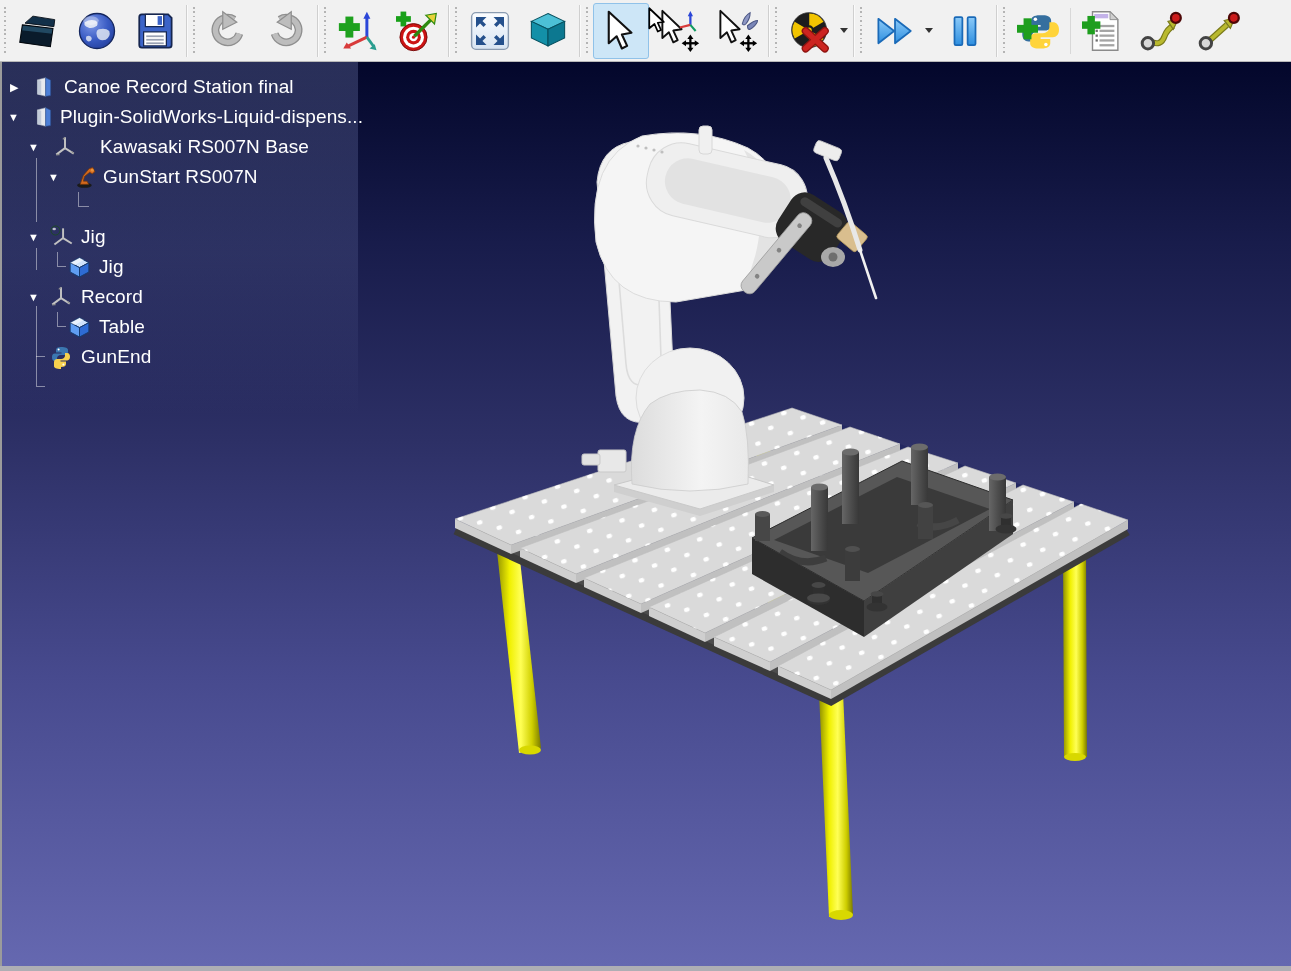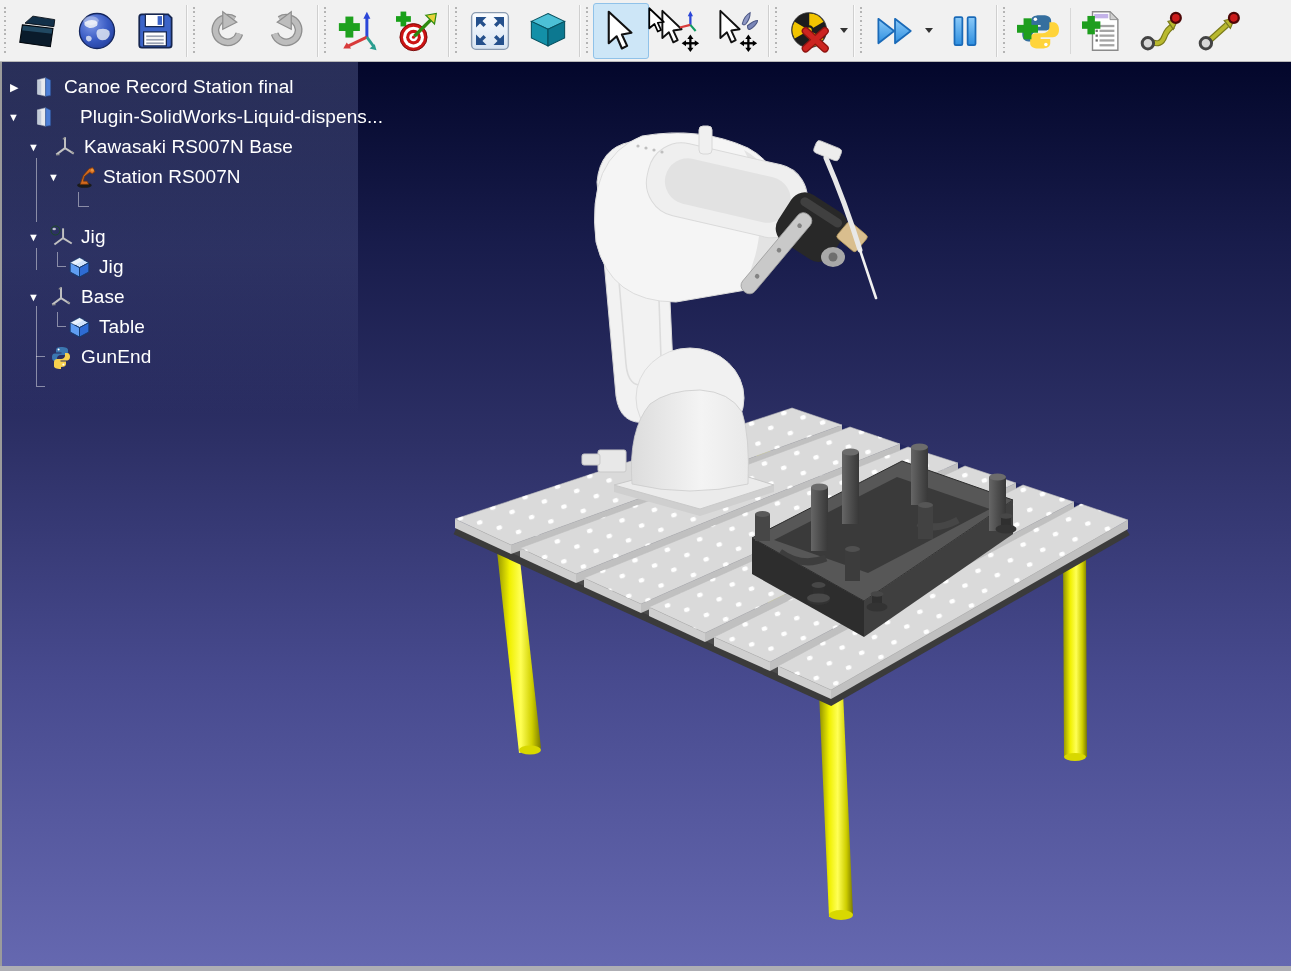--- a/index.html
+++ b/index.html
@@ -552,48 +552,48 @@
         <span class="tlabel" style="left:64px">Canoe Record Station final</span>
       </div>
 
       <div class="trow" style="top:40px">
         <span class="twisty" style="left:8px">▼</span>
         <svg class="ticon" style="left:33px" width="22" height="22" viewBox="0 0 20 20">
           <path d="M4,3.5 L11.5,1.5 L11.5,18.5 L4,16.5 Z" fill="#e8eaee" stroke="#8a93a5" stroke-width=".5"></path>
           <path d="M11.5,1.5 L16,3.8 L16,17.8 L11.5,18.5 Z" fill="#4d7fd6" stroke="#2a4f92" stroke-width=".5"></path>
           <path d="M4,3.5 L7.5,4.4 L7.5,17.2 L4,16.5 Z" fill="#c2cbd9"></path>
         </svg>
-        <span class="tlabel" style="left:80px">Plugin-SolidWorks-Liquid-dispens...</span>
+        <span class="tlabel" style="left:60px">Plugin-SolidWorks-Liquid-dispens...</span>
       </div>
 
       <div class="trow" style="top:70px">
         <span class="twisty" style="left:28px">▼</span>
         <svg class="ticon" style="left:53px" width="24" height="24" viewBox="0 0 22 22">
           <g stroke="#c2c2c2" stroke-width="1.8" fill="none">
             <line x1="11" y1="12" x2="11" y2="2"></line>
               <line x1="11" y1="12" x2="3" y2="18"></line>
               <line x1="11" y1="12" x2="19" y2="17"></line>
           </g>
           <g stroke="#8f8f8f" stroke-width="1.2">
             <line x1="11" y1="2" x2="9" y2="4"></line>
               <line x1="3" y1="18" x2="6" y2="18"></line>
               <line x1="19" y1="17" x2="17" y2="15"></line>
           </g>
         </svg>
-        <span class="tlabel" style="left:84px">Kawasaki RS007N Base</span>
+        <span class="tlabel" style="left:100px">Kawasaki RS007N Base</span>
       </div>
 
       <div class="trow" style="top:100px">
         <span class="twisty" style="left:48px">▼</span>
         <svg class="ticon" style="left:75px" width="23" height="23" viewBox="0 0 22 22">
           <ellipse cx="9" cy="19" rx="7" ry="2.4" fill="#1a1a1a"></ellipse>
           <path d="M5,18 l8,0 -1.5,-3 -3.5,0 1,-4.5 5,-4 2.5,1.5 2.5,-2 -2,-4 -3.5,1 -5.5,6.5 -2,5.5 z" fill="#d4691e" stroke="#7a3a08" stroke-width=".7"></path>
           <circle cx="16.5" cy="4.5" r="1.4" fill="#e8933c"></circle>
         </svg>
-        <span class="tlabel" style="left:103px">Station RS007N</span>
+        <span class="tlabel" style="left:103px">GunStart RS007N</span>
       </div>
 
 
       <div class="trow" style="top:160px">
         <span class="twisty" style="left:28px">▼</span>
         <svg class="ticon" style="left:49px" width="26" height="24" viewBox="0 0 24 22">
           <g stroke="#c2c2c2" stroke-width="1.8" fill="none">
             <line x1="13" y1="12" x2="13" y2="3"></line>
               <line x1="13" y1="12" x2="5" y2="18"></line>
               <line x1="13" y1="12" x2="21" y2="17"></line>
@@ -621,21 +621,21 @@
             <line x1="11" y1="12" x2="11" y2="2"></line>
               <line x1="11" y1="12" x2="3" y2="18"></line>
               <line x1="11" y1="12" x2="19" y2="17"></line>
           </g>
           <g stroke="#8f8f8f" stroke-width="1.2">
             <line x1="11" y1="2" x2="9" y2="4"></line>
               <line x1="3" y1="18" x2="6" y2="18"></line>
               <line x1="19" y1="17" x2="17" y2="15"></line>
           </g>
         </svg>
-        <span class="tlabel" style="left:81px">Base</span>
+        <span class="tlabel" style="left:81px">Record</span>
       </div>
 
       <div class="trow" style="top:250px">
         <svg class="ticon" style="left:67px" width="25" height="25" viewBox="0 0 20 20">
           <polygon points="10,2.5 17.5,6.5 10,10.5 2.5,6.5" fill="#cfe3fb" stroke="#163a6e" stroke-width=".8"></polygon>
           <polygon points="2.5,6.5 10,10.5 10,18 2.5,14" fill="#5f9df2" stroke="#163a6e" stroke-width=".8"></polygon>
           <polygon points="17.5,6.5 10,10.5 10,18 17.5,14" fill="#2e6bd4" stroke="#163a6e" stroke-width=".8"></polygon>
           <polygon points="10,2.5 13.5,4.4 6,8.3 2.5,6.5" fill="#ffffff" opacity=".55"></polygon>
         </svg>
         <span class="tlabel" style="left:99px">Table</span>

